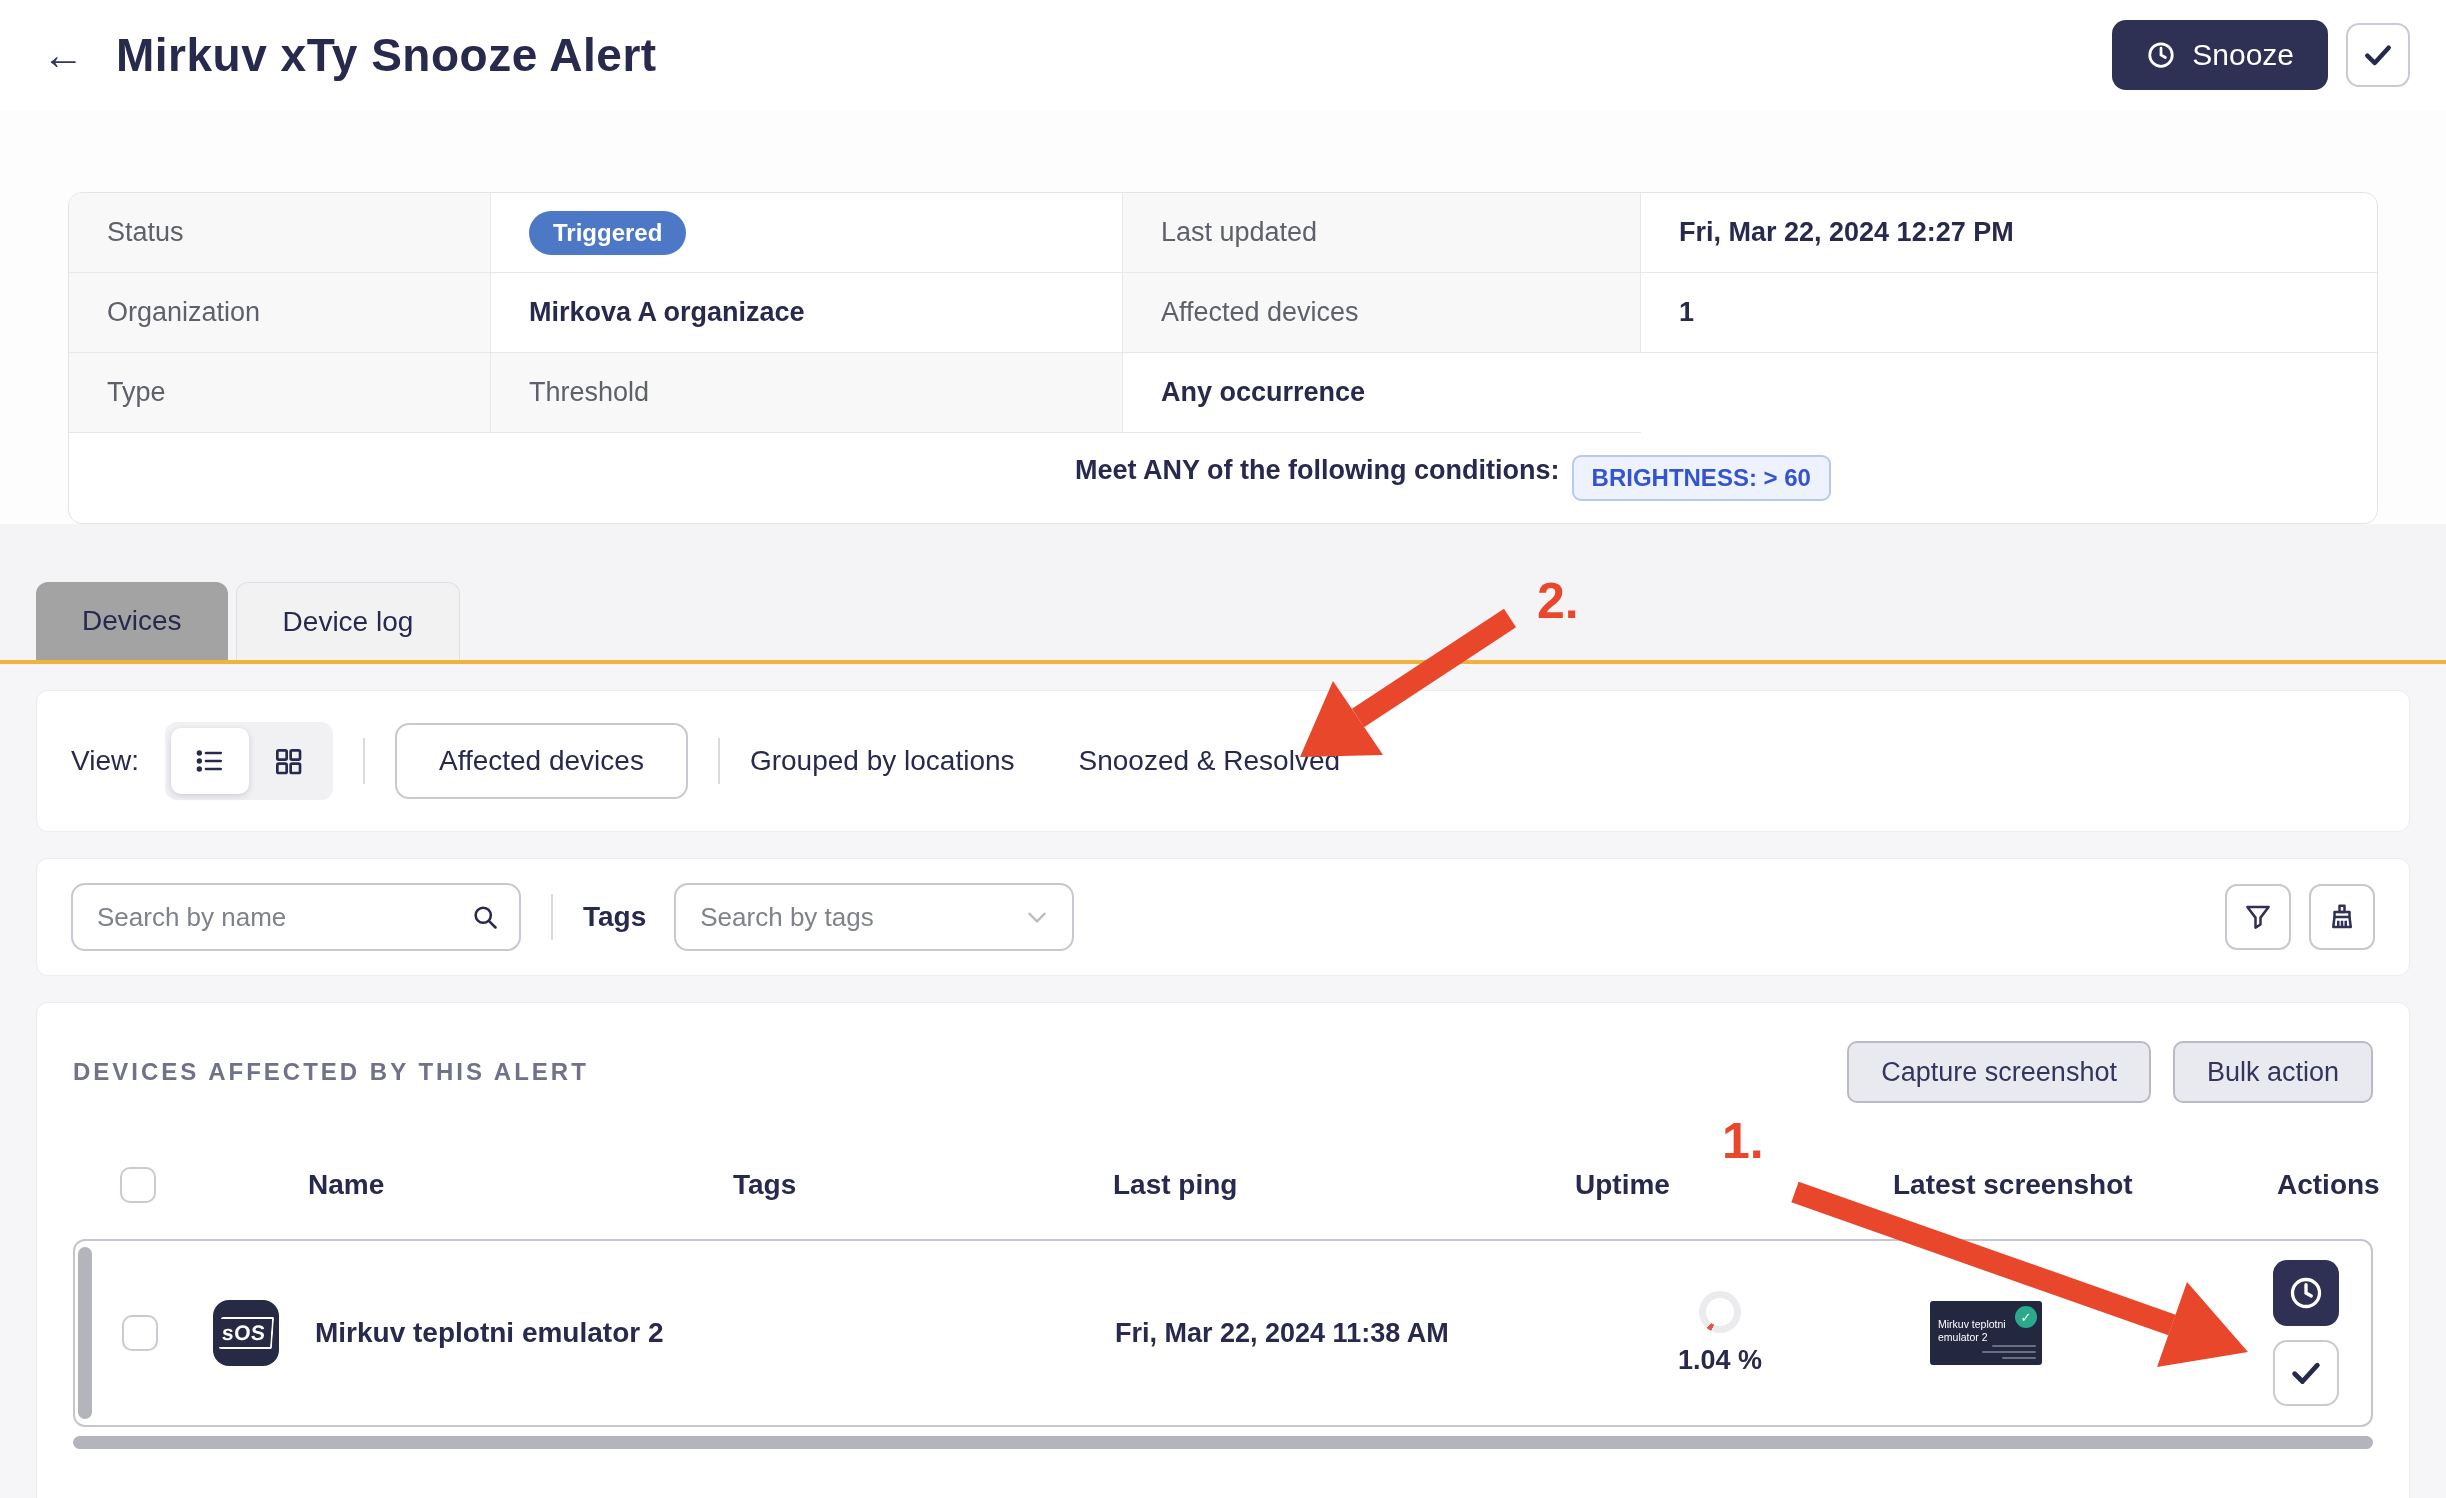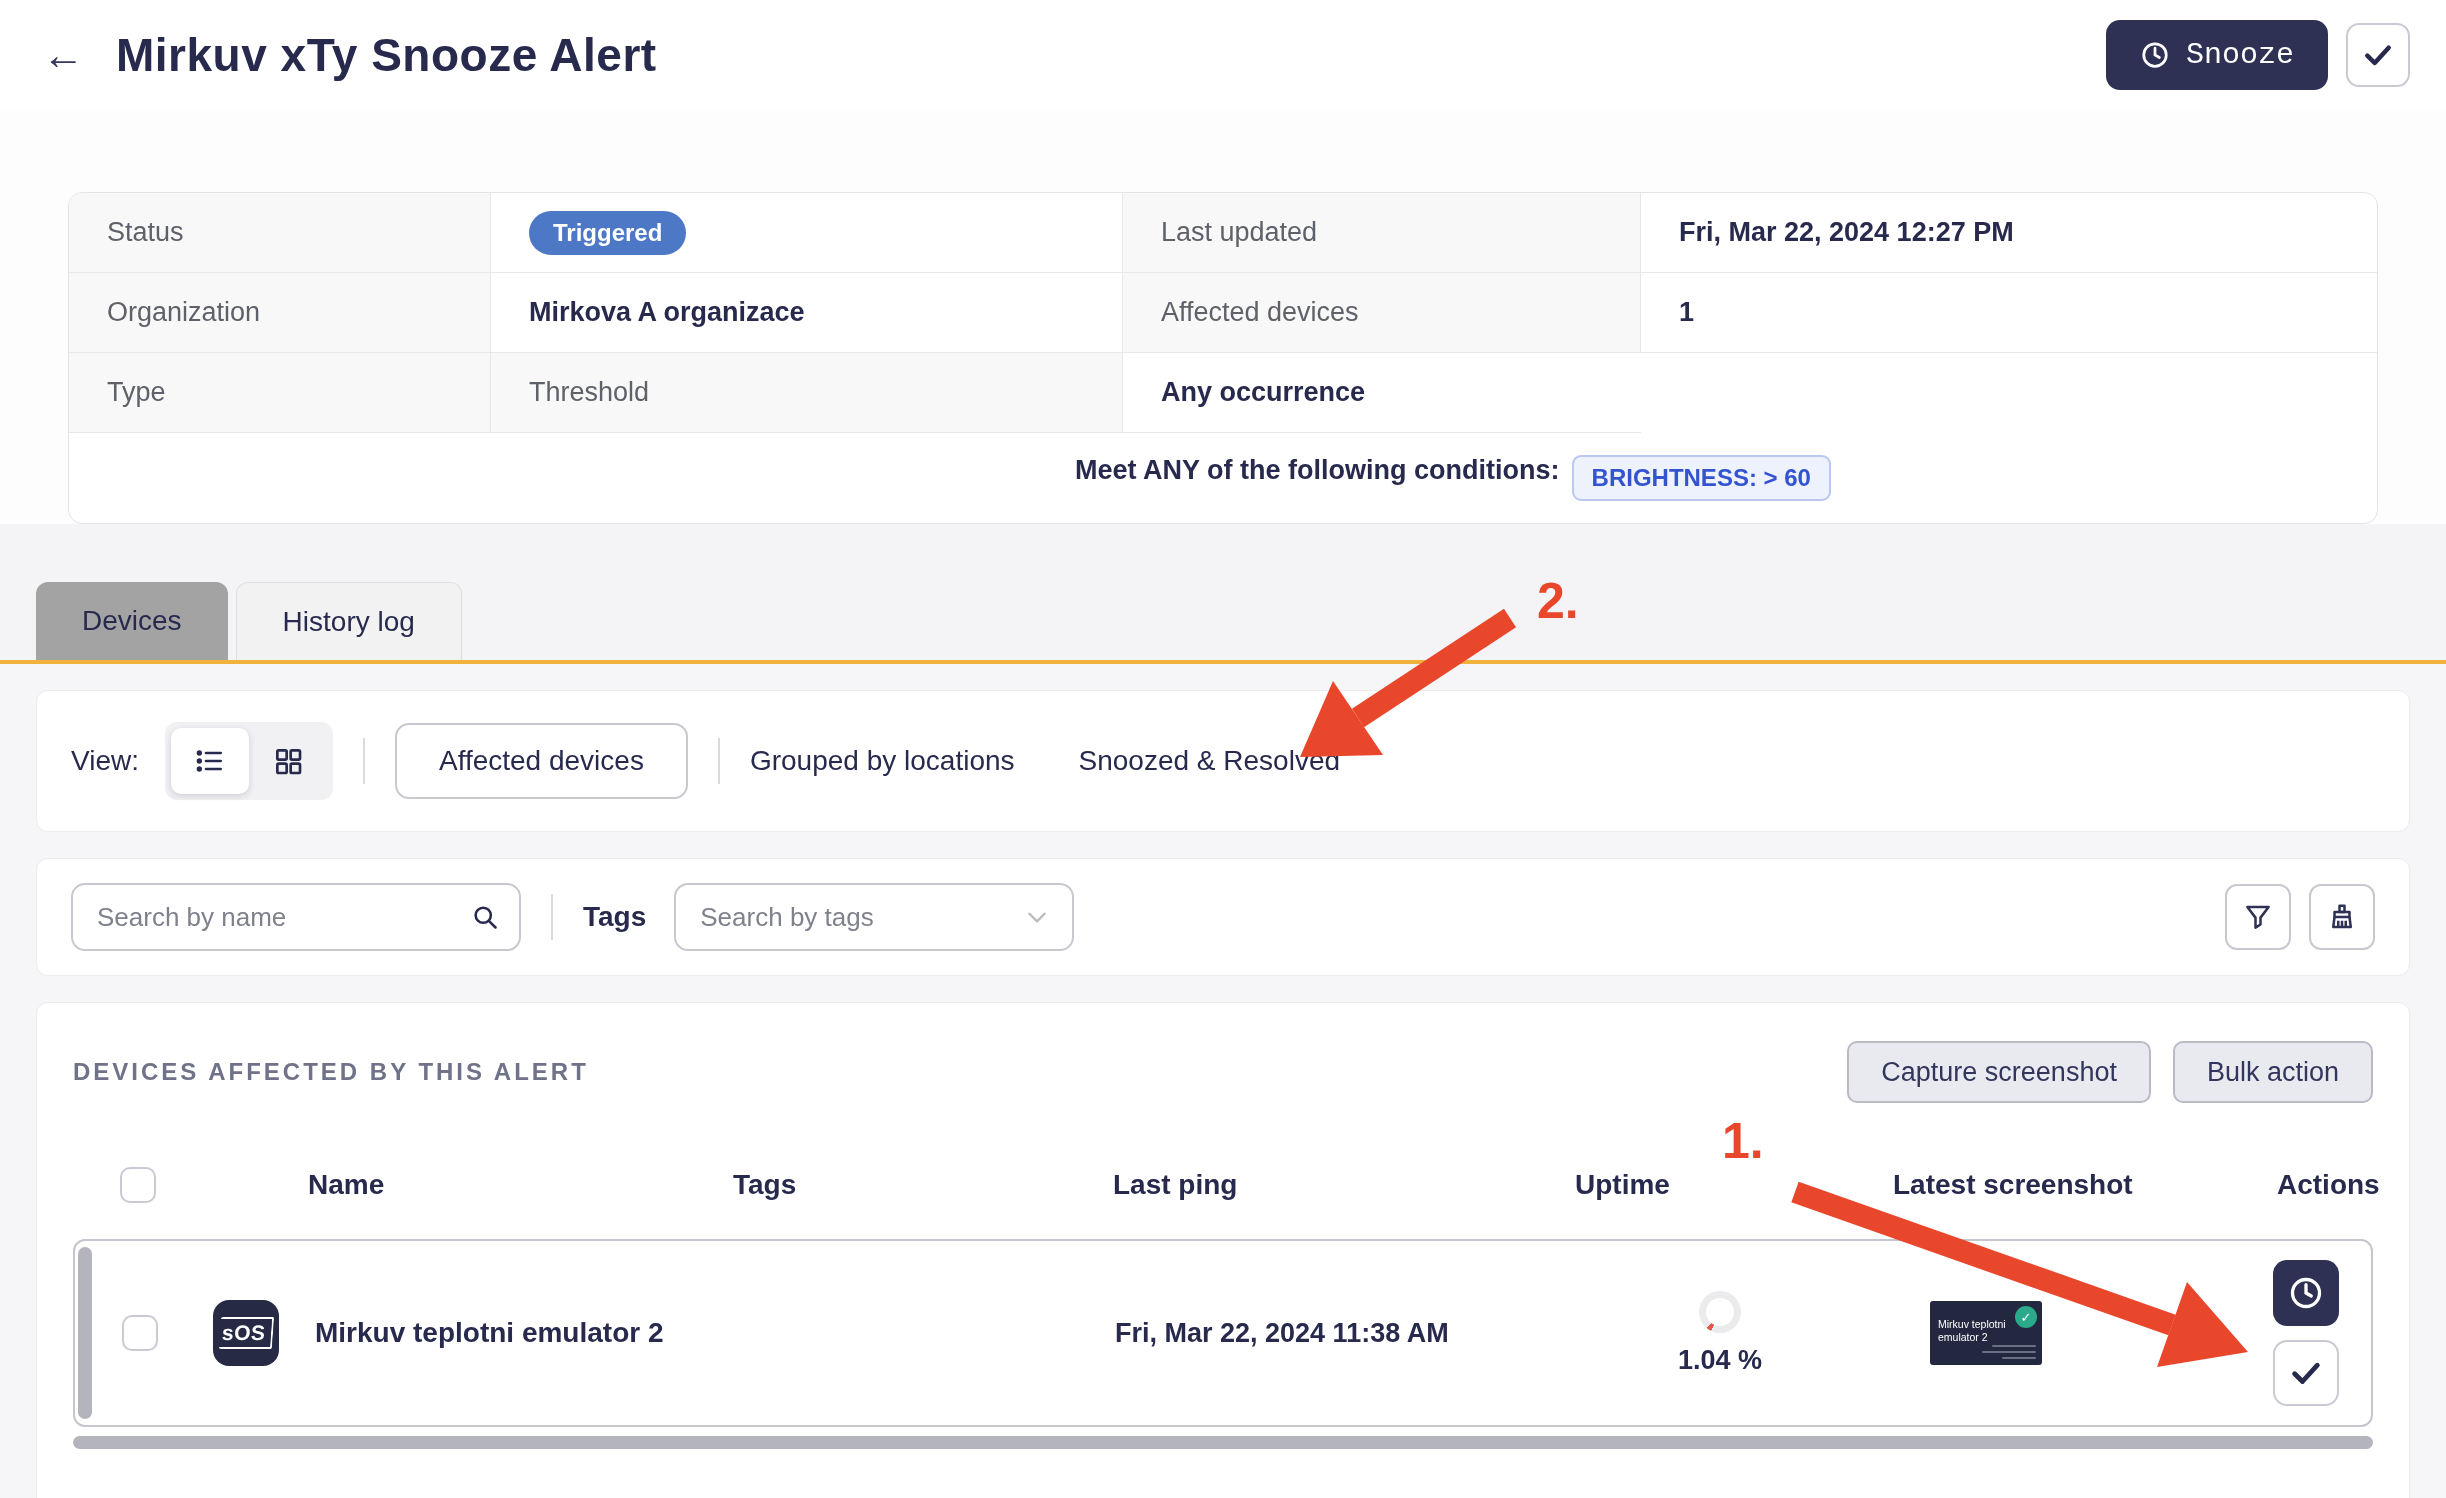--- a/index.html
+++ b/index.html
@@ -13,21 +13,21 @@
   .upper { background: #fdfdfe; }
 
   
   .topbar { height: 110px; display: flex; align-items: center; padding: 0 36px; background: #ffffff; }
   .back-btn { font-size: 42px; color: #33365c; background: none; border: none; cursor: pointer; line-height: 1; padding: 0 6px; }
   .page-title { font-size: 46px; font-weight: 700; letter-spacing: 0.5px; margin-left: 26px; color: #272a4d; }
   .topbar-spacer { flex: 1; }
   .btn-snooze {
     display: flex; align-items: center; gap: 16px;
     background: #2e3153; color: #fff; border: none; border-radius: 14px;
-    height: 70px; padding: 0 34px; font-size: 30px; font-family: Liberation Mono, monospace; cursor: pointer;
+    height: 70px; padding: 0 34px; font-size: 30px; font-family: Liberation Sans, sans-serif; cursor: pointer;
   }
   .btn-confirm-top {
     width: 64px; height: 64px; margin-left: 18px; background: #fff;
     border: 2px solid #c9cad3; border-radius: 13px; display: flex; align-items: center; justify-content: center; cursor: pointer;
   }
 
   
   .summary-card {
     margin: 82px 68px 0 68px;
     background: #fff; border: 1px solid #e3e4e8; border-radius: 14px; overflow: hidden;
@@ -190,21 +190,21 @@
     <div class="cell val">Any occurrence</div>
 
     <div class="cell val conditions-val row-last">
       <div class="cond-intro">Meet ANY of the following conditions:</div>
       <div class="badge-condition">BRIGHTNESS: &gt; 60</div>
     </div>
   </div>
 
   <div class="tabstrip">
     <div class="tab active">Devices</div>
-    <div class="tab inactive">History log</div>
+    <div class="tab inactive">Device log</div>
   </div>
 </div>
 
 <div class="card view-card">
   <div class="view-label">View:</div>
   <div class="seg-control">
     <button class="seg active">
       <span>
         <svg class="ic" width="32" height="32" viewBox="0 0 24 24" fill="none" stroke="#272a4d" stroke-width="2" stroke-linecap="round">
           <circle cx="4" cy="6" r="1" fill="#272a4d"></circle>

